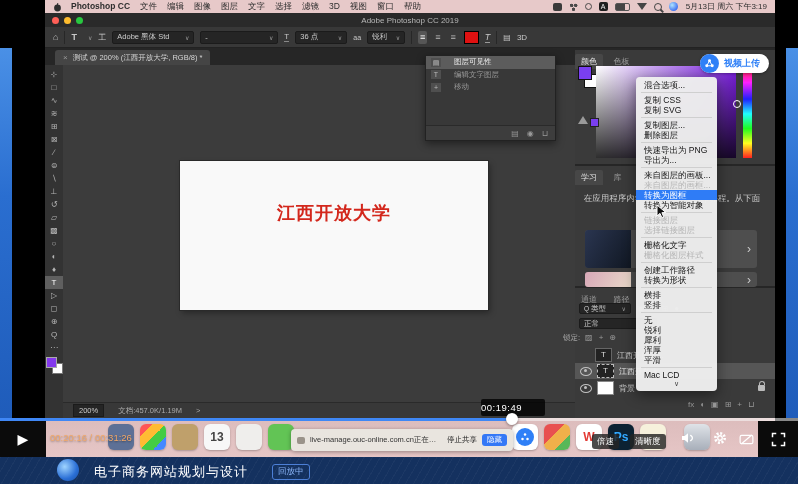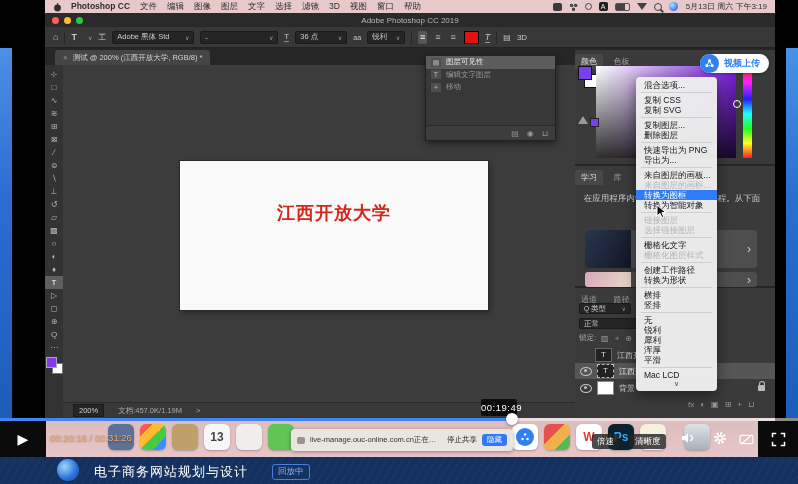--- a/index.html
+++ b/index.html
@@ -89,21 +89,21 @@
   .thumbT.dashed{border:1px dashed #bbb}
   .thumbBG{width:15px;height:12px;background:#fff;border:1px solid #888;flex:none}
   .lock{width:7px;height:6px;background:#bbb;border-radius:1px;position:relative;margin-left:auto;margin-right:10px;flex:none}
   .lock::before{content:'';position:absolute;left:1px;top:-4px;width:4px;height:3px;border:1px solid #bbb;border-bottom:none;border-radius:3px 3px 0 0}
   .glyphrow{display:flex;gap:6px;font-size:8px;color:#999}
   
   .history{position:absolute;left:425px;top:55px;width:131px;height:86px;background:#383838;z-index:5;
     border:1px solid #222;box-shadow:0 3px 8px rgba(0,0,0,.45);box-sizing:border-box}
   .hhead{height:13px;background:#404040;display:flex;align-items:center;padding:0 5px;font-size:7.5px;color:#ddd}
   .hhead .hctl{margin-left:auto;color:#999;font-size:8px;letter-spacing:2px}
-  .hrow{display:flex;align-items:center;height:12.5px;padding-left:5px;font-size:7.5px;color:#999;gap:5px}
+  .hrow{display:flex;align-items:center;height:12.5px;padding-left:5px;font-size:7.5px;color:#999;gap:13px}
   .hrow .hic{width:10px;height:9px;background:#4f4f4f;font-size:7px;color:#bbb;text-align:center;line-height:9px;flex:none}
   .hrow.on{background:#5c5c5c;color:#eee}
   .hfoot{position:absolute;bottom:0;left:0;right:0;height:14px;background:#3d3d3d;border-top:1px solid #2a2a2a;
     display:flex;align-items:center;justify-content:flex-end;gap:8px;padding-right:7px;font-size:8px;color:#999}
   
   .ctxmenu{position:absolute;left:636px;top:77px;width:81px;background:rgba(238,238,238,.97);border-radius:4px;
     box-shadow:0 4px 14px rgba(0,0,0,.45);padding:3px 0;z-index:8;box-sizing:border-box}
   .cmi{font-size:8.5px;line-height:10px;padding:0 8px;color:#151515;white-space:nowrap;overflow:hidden}
   .cmi.dim{color:#b5b5b5}
   .cmi.hl{background:#2f7cf6;color:#fff}
@@ -124,22 +124,22 @@
   .dk.rainbow{background:linear-gradient(135deg,#f55 0 25%,#fb3 25% 50%,#4c4 50% 75%,#48f 75%)}
   .dk.rainbow2{background:linear-gradient(135deg,#e85050 0 40%,#f0b04a 40% 70%,#58b858 70%)}
   .dk.trashst{background:linear-gradient(#dfe3e8,#a8afba);margin-left:12px}
   .dk.oucst{background:#fff}
   .dk .bluecircle{width:18px;height:18px;border-radius:50%;background:#2f80f7;display:flex;align-items:center;justify-content:center}
   
   .ptrack{position:absolute;left:0;top:418px;width:798px;height:3px;background:rgba(250,250,250,.55);z-index:10}
   .pfill{width:512px;height:3px;background:#3f87f5}
   .pknob{position:absolute;left:506px;top:413px;width:12px;height:12px;border-radius:50%;background:#fff;
     box-shadow:0 1px 3px rgba(0,0,0,.4);z-index:11}
-  .ttime{position:absolute;left:481px;top:399px;width:36px;height:17px;background:rgba(0,0,0,.78);color:#fff;
-    font-size:9.5px;line-height:17px;text-align:center;border-radius:2px;z-index:11;letter-spacing:.5px}
+  .ttime{position:absolute;left:481px;top:399px;width:64px;height:17px;background:rgba(0,0,0,.78);color:#fff;
+    font-size:9.5px;line-height:17px;text-align:left;border-radius:2px;z-index:11;letter-spacing:.5px}
   .playbox{position:absolute;left:0;top:421px;width:46px;height:36px;background:#0b0b0b;z-index:10;
     display:flex;align-items:center;justify-content:center;color:#fff;font-size:14px}
   .timedisp{position:absolute;left:50px;top:432px;font-size:9.5px;color:#f2a868;z-index:11;white-space:nowrap;
     text-shadow:0 1px 2px rgba(0,0,0,.4)}
   .notif{position:absolute;left:291px;top:429px;width:222px;height:22px;background:#e9e5df;border-radius:4px;z-index:11;
     display:flex;align-items:center;gap:5px;font-size:7.5px;color:#333;padding:0 6px;box-sizing:border-box;
     box-shadow:0 1px 4px rgba(0,0,0,.35);white-space:nowrap}
   .notif .nicon{width:8px;height:7px;background:#9a938a;border-radius:2px;flex:none}
   .notif .ntext{overflow:hidden;text-overflow:ellipsis;flex:1}
   .notif .stopbtn{color:#222;flex:none}
@@ -337,21 +337,21 @@
         <span>⊞</span>
         <span>●</span>
       </span>
   </div>
   <div class="abs" style="left:579px;top:318px;z-index:3">
     <span class="obox" style="width:78px;height:11px">
       <span>正常</span>
         <span class="crt" style="margin-left:auto">∨</span>
     </span>
   </div>
-  <div class="abs" style="left:579px;top:333px;z-index:3;display:flex;align-items:center;gap:5px;font-size:7.5px;color:#aaa">
+  <div class="abs" style="left:563px;top:333px;z-index:3;display:flex;gap:5px;font-size:7.5px;color:#aaa">
     <span>锁定:</span>
     <span class="glyphrow" id="lockicons">
         <span>▨</span>
         <span>+</span>
         <span>⊕</span>
       </span>
   </div>
 
   <div class="lrow" style="top:347px">
     <span class="eyeoff"></span>

